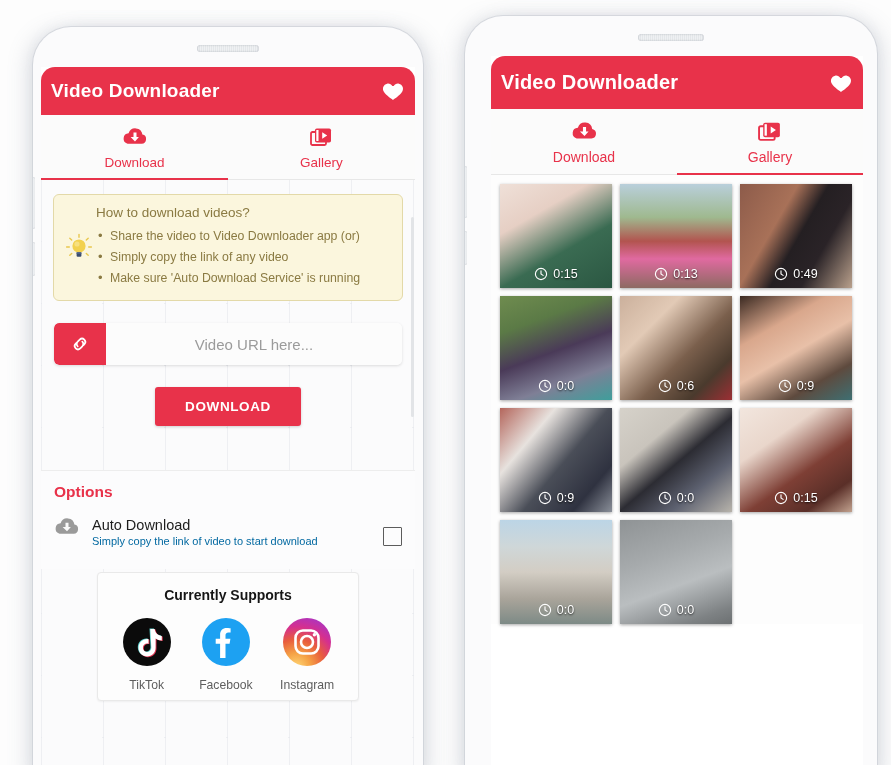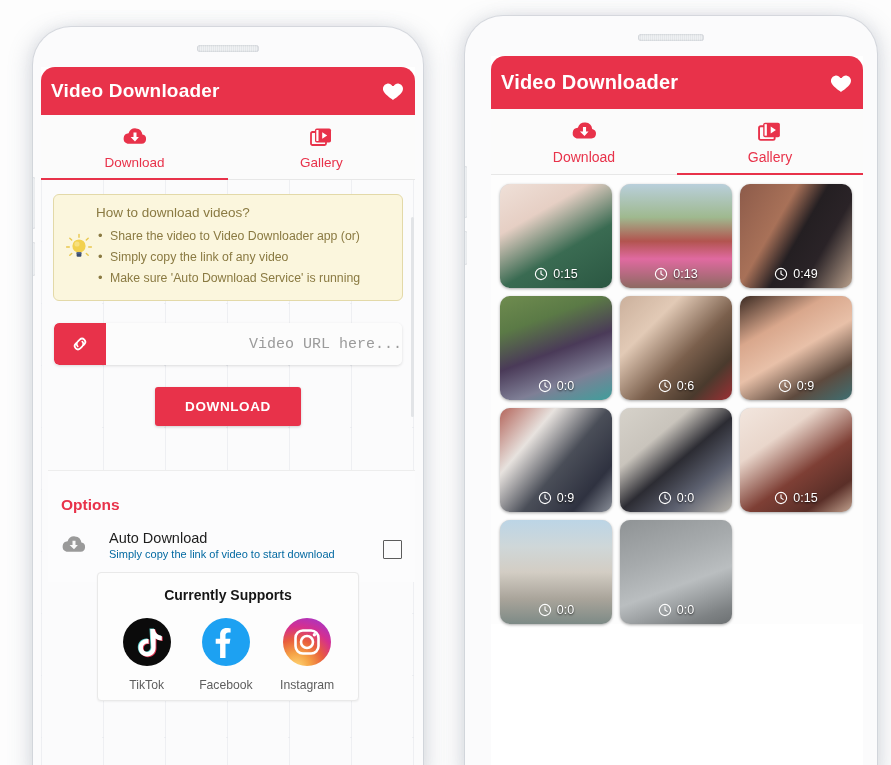--- a/index.html
+++ b/index.html
@@ -127,51 +127,51 @@
   }
   .url-btn {
     width: 52px; background: #e8324a;
     display:flex; align-items:center; justify-content:center;
     border-radius: 5px 0 0 5px;
     cursor: pointer;
   }
   .url-input {
     flex: 1; border: none; outline: none;
     background: #fcfcfc;
-    font-family: Liberation Mono, monospace;
+    font-family: Liberation Sans, sans-serif;
     font-size: 15px; color: #4a4a4a;
-    text-align: right;
+    text-align: center;
     border-radius: 0 5px 5px 0;
   }
   .url-input::placeholder { color: #9b9b9b; }
 
   .dl-btn-wrap { display:flex; justify-content:center; margin-top: 22px; }
   .dl-btn {
     background: #e8324a; color: #fff;
     border: none; border-radius: 3px;
     padding: 12px 30px;
     font-family: "Liberation Sans", sans-serif;
     font-size: 13.5px; font-weight: 700; letter-spacing: .6px;
     cursor: pointer;
     box-shadow: 0 1px 3px rgba(0,0,0,.18);
   }
 
   
   .options-sect {
-    position: absolute; left: 7px; right: 0; top: 290px;
+    position: absolute; left: 0; right: 0; top: 290px;
     background: #fcfcfd;
     border-top: 1px solid #ededed;
-    padding: 25px 0 6px;
+    padding: 12px 0 6px;
   }
   .options-title {
     font-size: 15.5px; font-weight: 700; color: #e8324a;
     padding: 0 13px 4px;
   }
   .option-row {
-    display: flex; align-items: center; gap: 22px;
+    display: flex; align-items: flex-start; gap: 12px;
     padding: 12px 13px 16px;
   }
   .opt-icon { flex: 0 0 26px; display:flex; justify-content:center; }
   .opt-texts { flex: 1; }
   .opt-name { font-size: 14.5px; color: #1d1d1d; margin-bottom: 2px; }
   .opt-desc { font-size: 11px; color: #0369a1; }
   .opt-check {
     flex: 0 0 19px; width: 19px; height: 19px;
     border: 1.7px solid #5c5c5c; border-radius: 1px; background: transparent;
     cursor: pointer; align-self: flex-end; margin-bottom: 1px;
@@ -196,21 +196,21 @@
 
   
   .gallery {
     padding: 9px 9px 0;
     display: flex; flex-wrap: wrap; gap: 8px;
     background:#fdfdfd;
   }
   .gitem {
     position: relative;
     width: 112px; height: 104px;
-    border-radius: 10px;
+    border-radius: 0;
     overflow: hidden;
     background: #d5d5d5;
     box-shadow: 0 1px 3px rgba(0,0,0,.35);
     cursor: pointer;
   }
   .gthumb { position:absolute; inset:0; }
   .gdur {
     position: absolute; left: 0; right: 0; bottom: 7px;
     display: flex; align-items: center; justify-content: center; gap: 5px;
     color: #fff; font-size: 12.5px;

